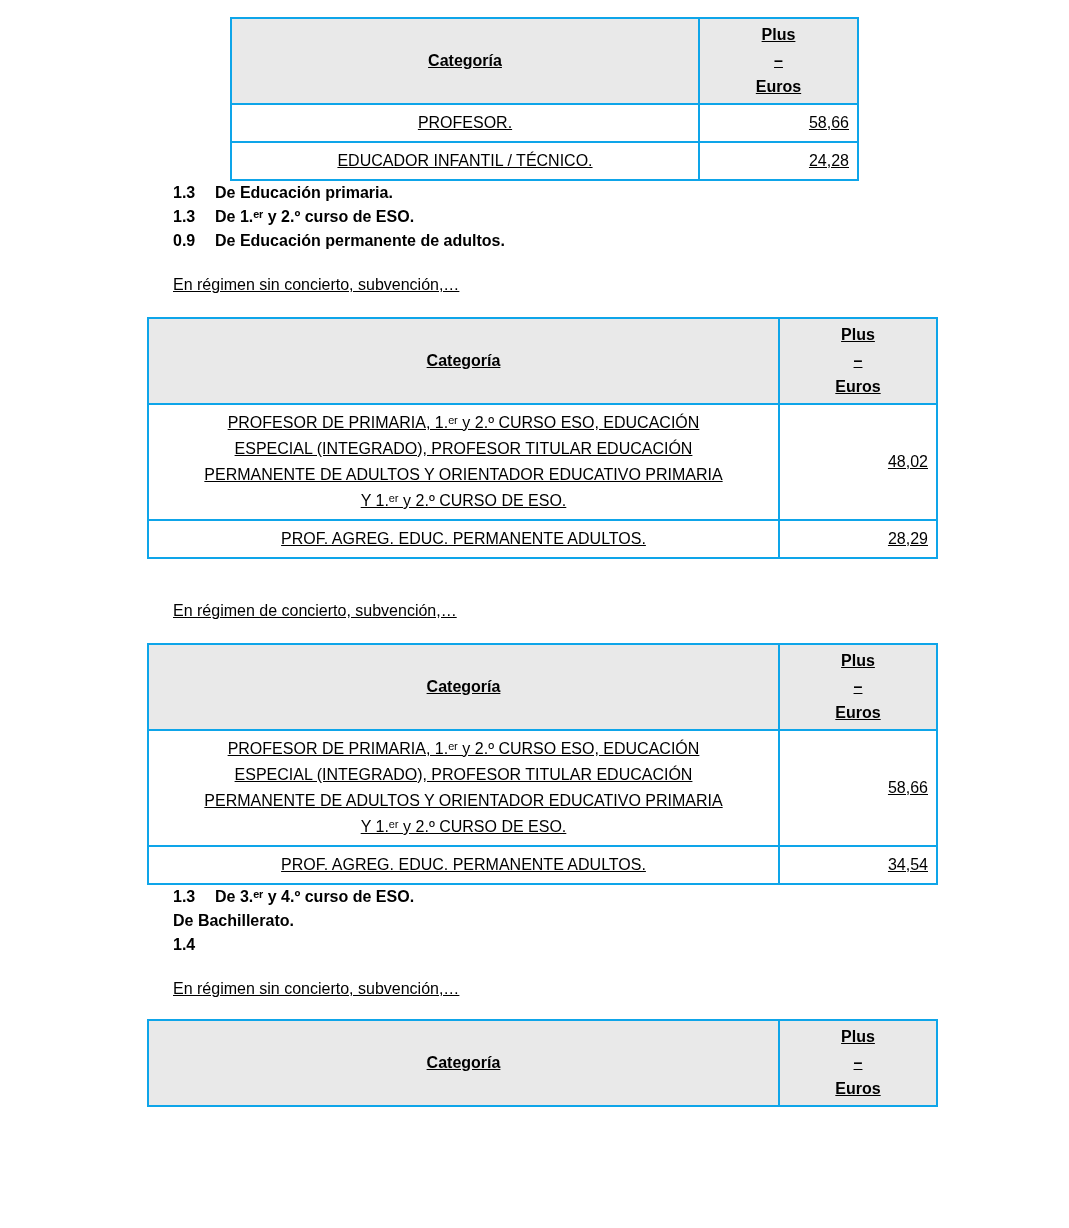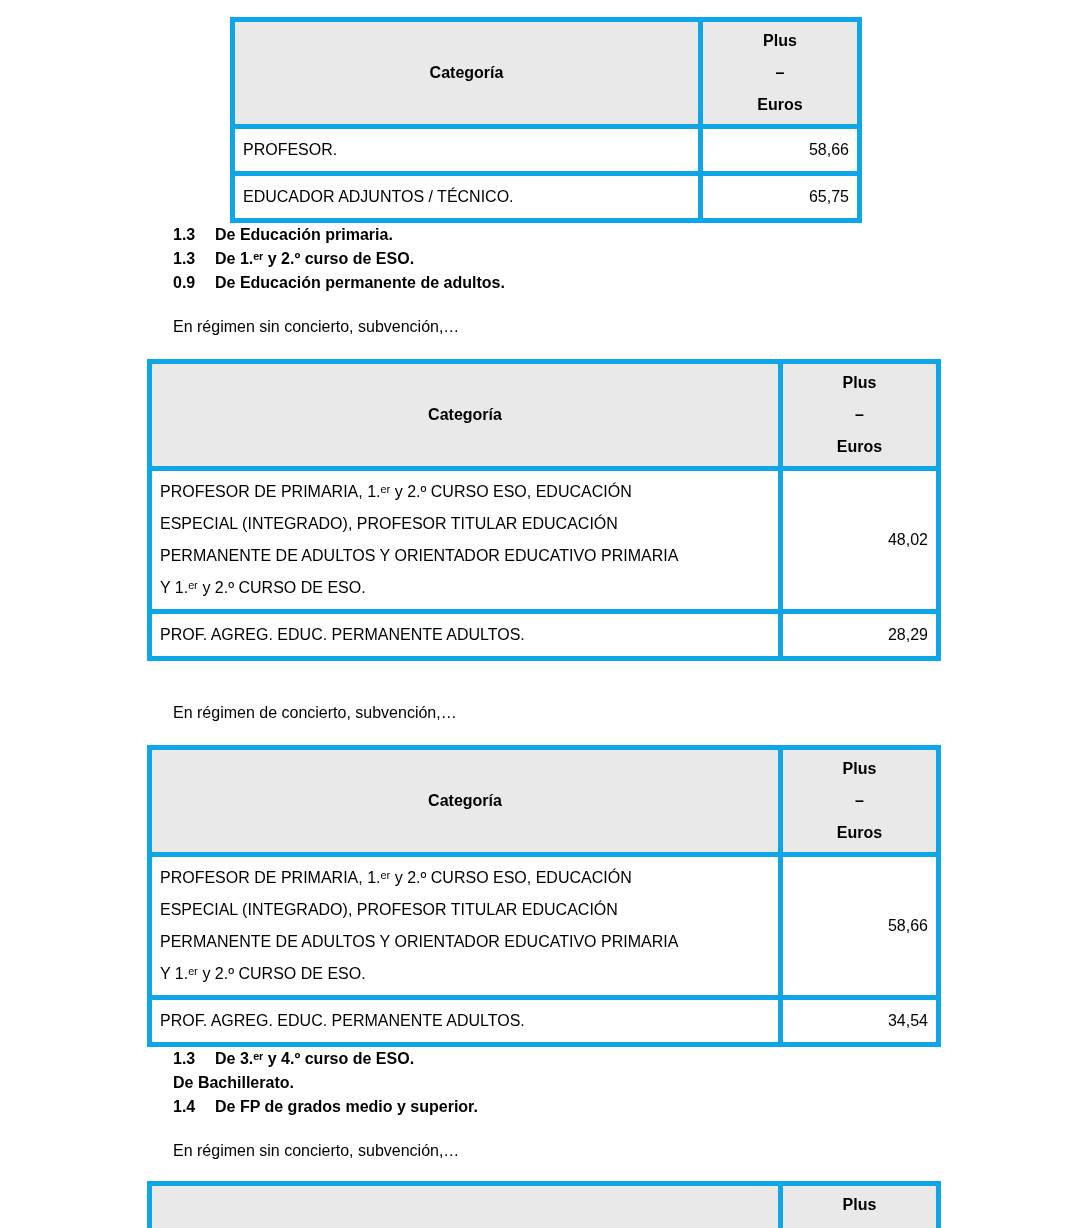--- a/index.html
+++ b/index.html
@@ -18,36 +18,37 @@
   }
   .doc {
     margin-left: 147px;
     width: 789px;
   }
   table {
     border-collapse: collapse;
     table-layout: fixed;
   }
   th, td {
-    border: 5px solid #0ea5e9;
-    line-height: 32px;
+    border: 2px solid #0ea5e9;
+    line-height: 26px;
     vertical-align: middle;
+    text-decoration: underline;
   }
   th {
     background: #e9e9e9;
     font-weight: bold;
     text-align: center;
     padding: 3px 8px;
     white-space: pre-line;
   }
   td {
     padding: 5px 8px;
   }
   td.cat {
-    text-align: left;
+    text-align: center;
     white-space: pre-line;
   }
   td.eur {
     text-align: right;
   }
   .t1 { width: 627px; margin: 17px 0 0 83px; }
   .tw { width: 789px; }
   ul.numlist {
     list-style: none;
     margin: 0;
@@ -55,20 +56,21 @@
     font-weight: bold;
   }
   ul.numlist li {
     display: flex;
     line-height: 24px;
   }
   ul.numlist .num { flex: 0 0 42px; }
   .para {
     margin: 22px 0 0 26px;
     line-height: 20px;
+    text-decoration: underline;
   }
   .mt30 { margin-top: 42px; }
   .mt28 { margin-top: 28px; }
   .mt22 { margin-top: 22px; }
   .mt20 { margin-top: 20px; }
 </style>
 </head>
 <body>
 
 <div class="page">
@@ -86,22 +88,22 @@
 –
 Euros</th>
         </tr>
       </thead>
       <tbody>
         <tr>
           <td class="cat">PROFESOR.</td>
           <td class="eur">58,66</td>
         </tr>
         <tr>
-          <td class="cat">EDUCADOR ADJUNTOS / TÉCNICO.</td>
-          <td class="eur">65,75</td>
+          <td class="cat">EDUCADOR INFANTIL / TÉCNICO.</td>
+          <td class="eur">24,28</td>
         </tr>
       </tbody>
     </table>
 
     <ul class="numlist mt30">
       <li>
         <span class="num">1.3</span>
         <span>De Educación primaria.</span>
       </li>
       <li>
@@ -177,21 +179,20 @@
     <ul class="numlist mt28">
       <li>
         <span class="num">1.3</span>
         <span>De 3.ᵉʳ y 4.º curso de ESO.</span>
       </li>
       <li>
         <span>De Bachillerato.</span>
       </li>
       <li>
         <span class="num">1.4</span>
-        <span>De FP de grados medio y superior.</span>
       </li>
     </ul>
 
     <p class="para mt22">En régimen sin concierto, subvención,…</p>
 
     <table class="tw mt20">
       <colgroup>
           <col style="width:631px">
           <col style="width:158px">
         </colgroup>

